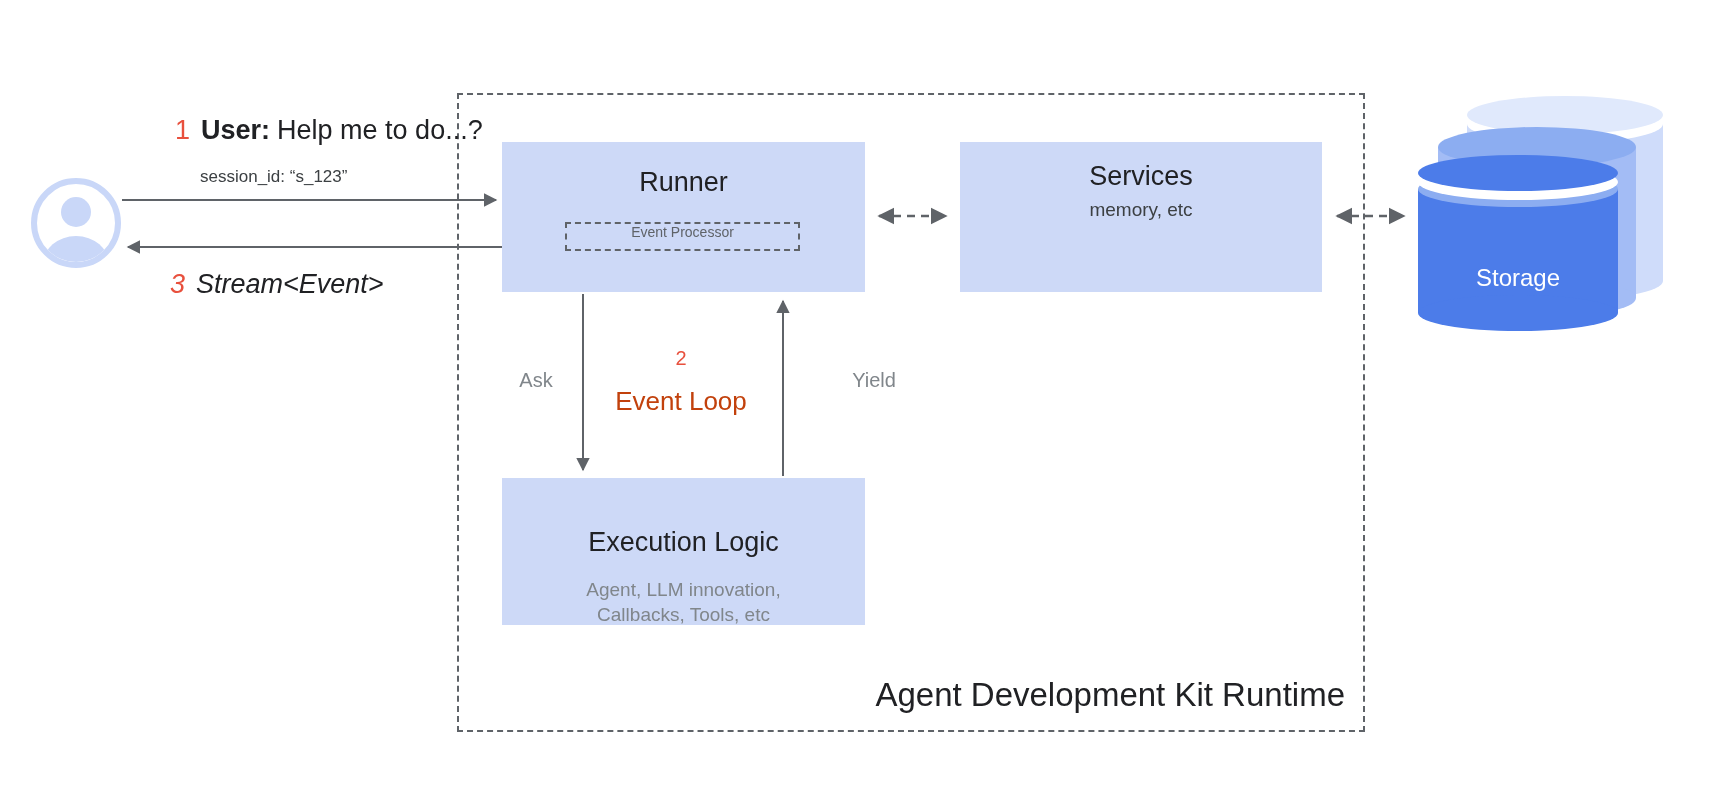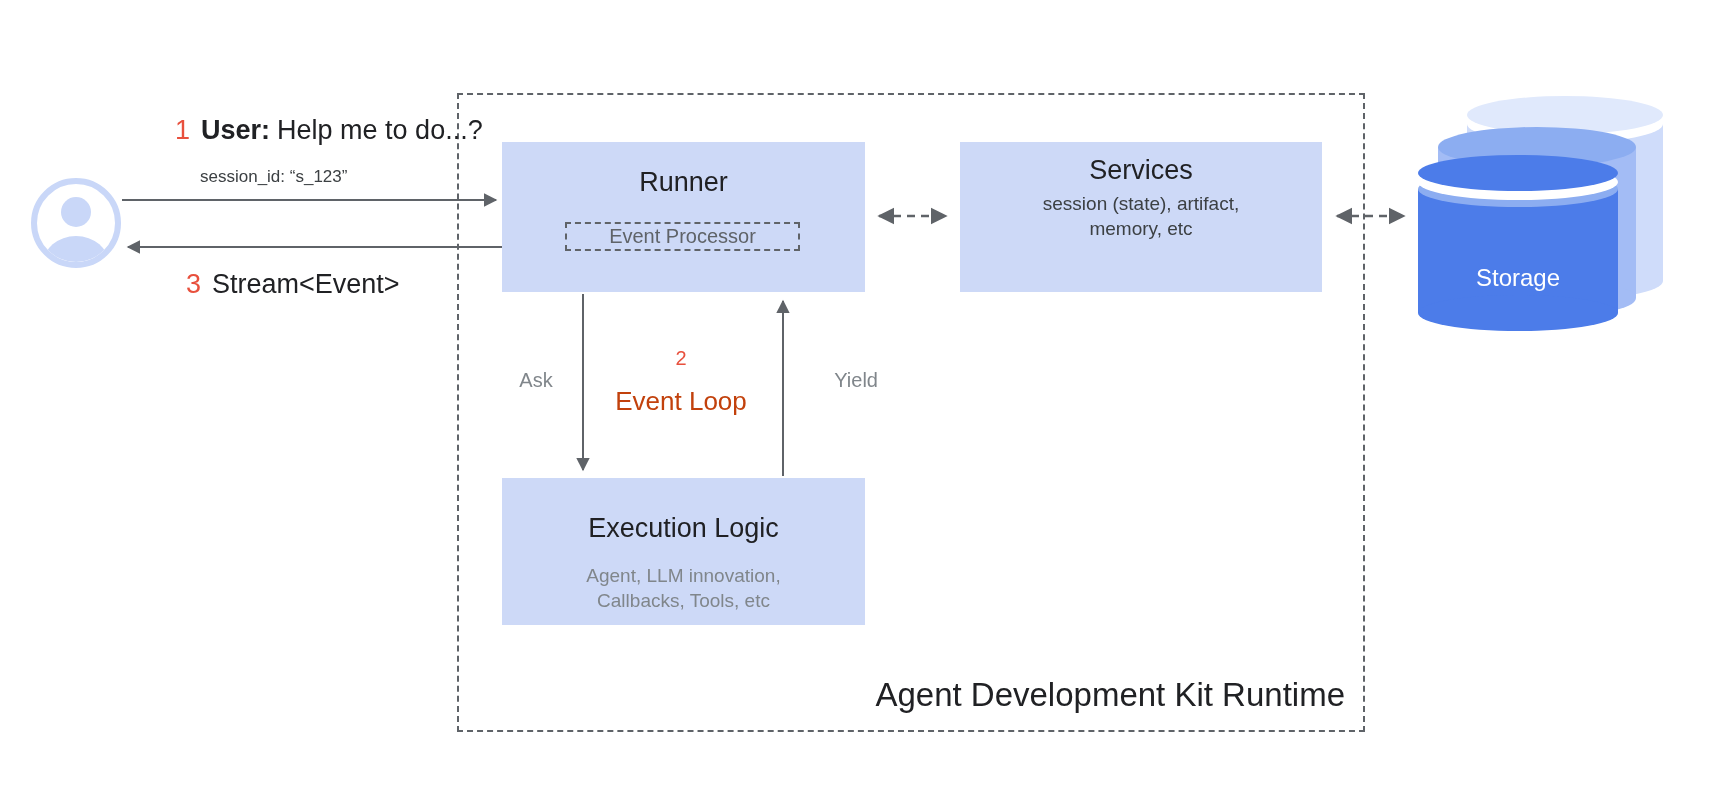--- a/index.html
+++ b/index.html
@@ -40,55 +40,55 @@
   }
   .box-title { font-size: 27px; color: #202124; }
 
   .runner-box { left: 502px; top: 142px; width: 363px; height: 150px; }
   .runner-box .box-title { position: absolute; left: 0; top: 25px; width: 100%; }
   .event-processor {
     position: absolute;
     left: 63px; top: 80px;
     width: 235px; height: 29px;
     border: 2px dashed #5f6368;
-    display: flex; align-items: center; justify-content: center;
-    font-size: 20px; color: #5f6368;
+    display: flex; justify-content: center;
+    font-size: 14px; color: #5f6368;
     white-space: nowrap;
   }
 
   .services-box {
     left: 960px; top: 142px; width: 362px; height: 150px;
-    padding-top: 13px;
+    padding-top: 19px;
   }
   .services-sub { margin-top: 5px; font-size: 19px; line-height: 25px; color: #3c4043; }
 
   .execution-box {
     left: 502px; top: 478px; width: 363px; height: 147px;
-    padding-top: 35px;
+    padding-top: 49px;
   }
   .execution-sub { margin-top: 19px; font-size: 19px; line-height: 25px; color: #80868b; }
 
   
   .ask-label, .yield-label {
     position: absolute; top: 369px; width: 80px;
     font-size: 20px; color: #80868b; text-align: center;
   }
   .ask-label { left: 496px; }
-  .yield-label { left: 798px; text-align: right; }
+  .yield-label { left: 834px; }
   .event-loop-block {
     position: absolute; left: 581px; top: 347px; width: 200px;
     text-align: center;
   }
   .event-loop-num { font-size: 20px; color: #e8503d; }
   .event-loop-title { margin-top: 16px; font-size: 26px; color: #c2410c; }
 
   
   .step-line { position: absolute; white-space: nowrap; font-size: 27px; color: #202124; }
   .step1-line { left: 175px; top: 115px; }
-  .step3-line { left: 186px; top: 269px; }
+  .step3-line { left: 170px; top: 269px; font-style: italic; }
   .step-num { color: #e8503d; margin-right: 11px; }
   .step-bold { font-weight: 700; margin-right: 7px; }
   .session-line {
     position: absolute; left: 200px; top: 155px;
     font-size: 17px; color: #3c4043; white-space: nowrap; margin-top: 12px;
   }
 
   .storage-label-svg {
     font-family: "Liberation Sans", sans-serif;
   }
@@ -125,21 +125,20 @@
   <div class="box runner-box">
     <div class="box-title">Runner</div>
     <div class="event-processor">
       <span>Event Processor</span>
     </div>
   </div>
 
   <div class="box services-box">
     <div class="box-title">Services</div>
     <div class="services-sub">
-      <div>session (state), artifact,</div>
       <div>memory, etc</div>
     </div>
   </div>
 
   <div class="box execution-box">
     <div class="box-title">Execution Logic</div>
     <div class="execution-sub">
       <div>Agent, LLM innovation,</div>
       <div>Callbacks, Tools, etc</div>
     </div>

